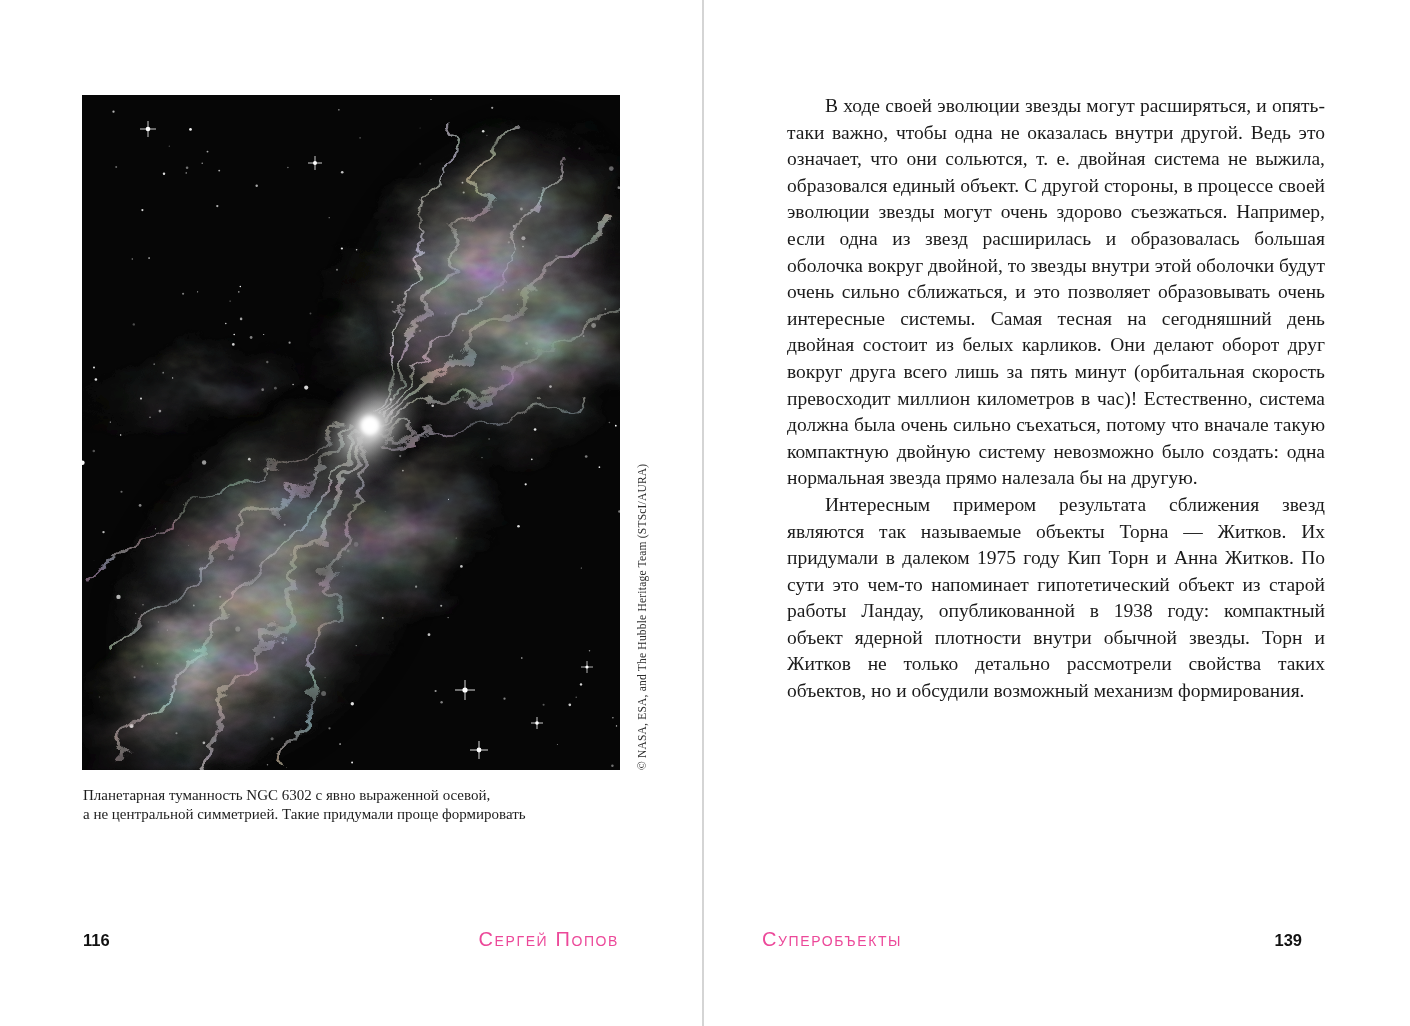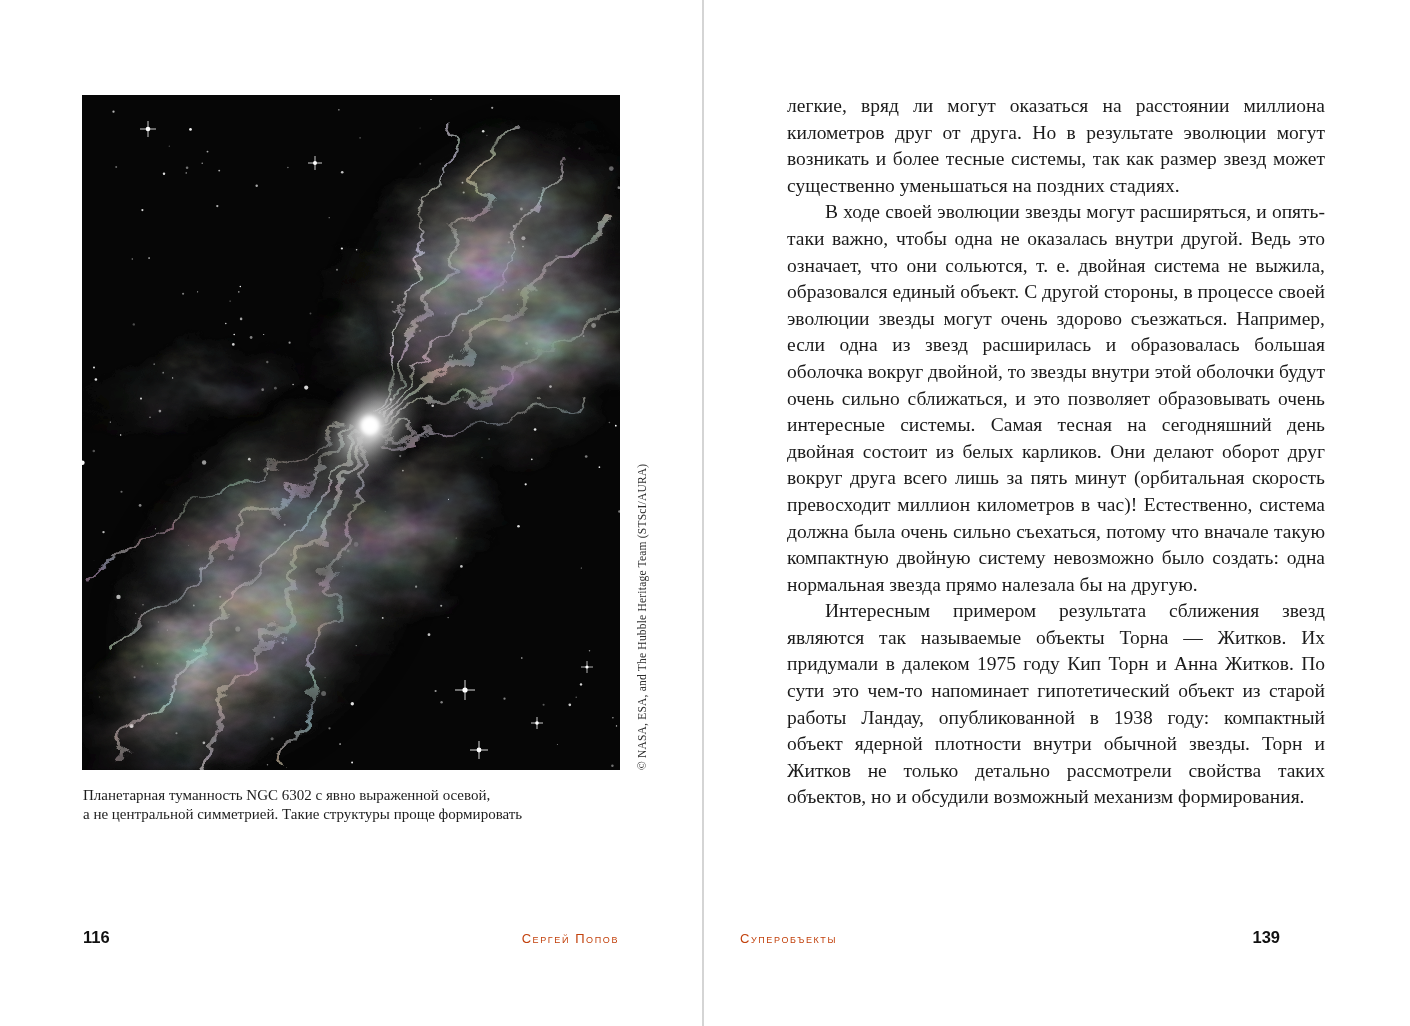--- a/index.html
+++ b/index.html
@@ -16,25 +16,25 @@
            font-size:15px;line-height:19.4px;color:#1d1d1d;}
   
   .body-text{position:absolute;left:787px;top:93px;width:538px;
              font-size:19.5px;line-height:26.6px;text-align:justify;
              text-justify:inter-word;hyphens:auto;color:#1b1b1b;}
   .body-text p{margin:0;padding:0;}
   .body-text p.indent{text-indent:38px;}
   
   .footer{position:absolute;top:928px;display:flex;justify-content:space-between;align-items:baseline;}
   .footer-left{left:83px;width:536px;}
-  .footer-right{left:740px;width:540px;}
+  .footer-right{left:762px;width:540px;}
   .pagenum{font-family:"Liberation Sans","DejaVu Sans",sans-serif;font-weight:bold;
            font-size:16.5px;color:#111;}
   .running{font-family:"Liberation Sans","DejaVu Sans",sans-serif;font-variant:small-caps;
-           font-size:13px;letter-spacing:1.6px;color:#c2410c;}
+           font-size:20px;letter-spacing:1.6px;color:#ec4899;}
 </style>
 </head>
 <body>
 
 <div class="spread">
 
   <div class="gutter"></div>
 
   <section>
 
@@ -315,32 +315,31 @@
               <circle r="1.6" fill="#fff" stroke="none"></circle>
             </g>
         </g>
       </svg>
     </div>
 
     <div class="credit">© NASA, ESA, and The Hubble Heritage Team (STScI/AURA)</div>
 
     <figcaption class="caption">
       <div>Планетарная туманность NGC 6302 с явно выраженной осевой,</div>
-      <div>а не центральной симметрией. Такие структуры проще формировать</div>
+      <div>а не центральной симметрией. Такие придумали проще формировать</div>
     </figcaption>
 
     <div class="footer footer-left">
       <span class="pagenum">116</span>
       <span class="running">Сергей Попов</span>
     </div>
   </section>
 
   <section>
     <div class="body-text" lang="ru">
-      <p>легкие, вряд ли могут оказаться на расстоянии миллиона километров друг от друга. Но в результате эволюции могут возникать и более тесные системы, так как размер звезд может существенно уменьшаться на поздних стадиях.</p>
       <p class="indent">В ходе своей эволюции звезды могут расширяться, и опять-таки важно, чтобы одна не оказалась внутри другой. Ведь это означает, что они сольются, т. е. двойная система не выжила, образовался единый объект. С другой стороны, в процессе своей эволюции звезды могут очень здорово съезжаться. Например, если одна из звезд расширилась и образовалась большая оболочка вокруг двойной, то звезды внутри этой оболочки будут очень сильно сближаться, и это позволяет образовывать очень интересные системы. Самая тесная на сегодняшний день двойная состоит из белых карликов. Они делают оборот друг вокруг друга всего лишь за пять минут (орбитальная скорость превосходит миллион километров в час)! Естественно, система должна была очень сильно съехаться, потому что вначале такую компактную двойную систему невозможно было создать: одна нормальная звезда прямо налезала бы на другую.</p>
       <p class="indent">Интересным примером результата сближения звезд являются так называемые объекты Торна — Житков. Их придумали в далеком 1975 году Кип Торн и Анна Житков. По сути это чем-то напоминает гипотетический объект из старой работы Ландау, опубликованной в 1938 году: компактный объект ядерной плотности внутри обычной звезды. Торн и Житков не только детально рассмотрели свойства таких объектов, но и обсудили возможный механизм формирования.</p>
     </div>
 
     <div class="footer footer-right">
       <span class="running">Суперобъекты</span>
       <span class="pagenum">139</span>
     </div>
   </section>
 

